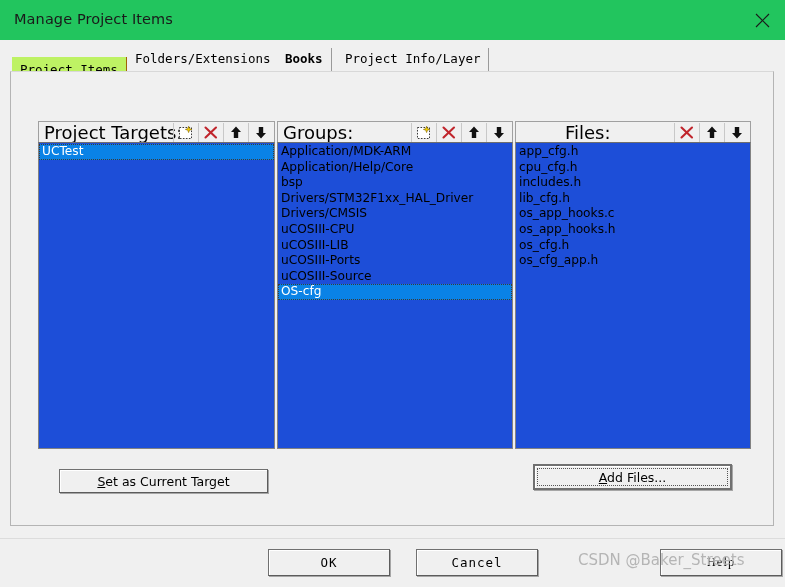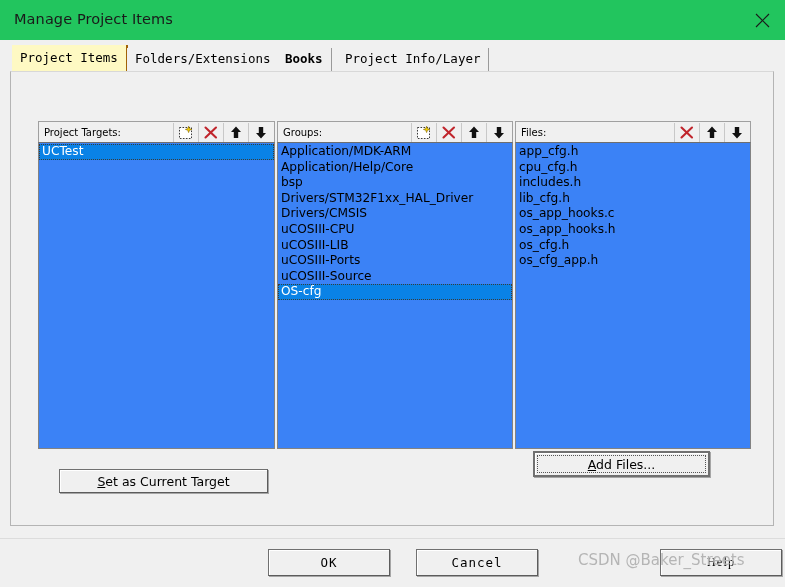--- a/index.html
+++ b/index.html
@@ -59,23 +59,23 @@
     box-sizing: border-box;
     font-family: "DejaVu Sans Mono", monospace;
     font-size: 12.5px;
     color: #000;
     padding: 3px 8px 0 8px;
     white-space: nowrap;
     background: #f0f0f0;
     border-right: 1px solid #9a9a9a;
   }
   .tab.active {
-    top: 5px;
+    top: 17px;
     height: 26px;
-    background: #fef9c3;
+    background: #bef264;
     border-right: 2px solid #a16207;
     padding-top: 5px;
     font-weight: normal;
   }
 
   
   .tabpage {
     position: absolute;
     left: 10px; top: 71px;
     width: 764px; height: 455px;
@@ -94,21 +94,21 @@
     box-sizing: border-box;
     background: #f0f0f0;
     border: 1px solid #a0a0a0;
     border-bottom: none;
     display: flex;
     align-items: center;
   }
   .col-header-label {
     padding-left: 5px;
     font-family: "DejaVu Sans", sans-serif;
-    font-size: 10px;
+    font-size: 18px;
     color: #000;
     white-space: nowrap;
     flex: 0 0 auto;
   }
   .hdr-tools {
     position: absolute;
     right: 1px; top: 0px;
     height: 21px;
     display: flex;
     align-items: center;
@@ -123,21 +123,21 @@
     cursor: default;
     position: relative;
   }
   .tool-btn.sep { border-left: 1px solid #c8c8c8; }
   .tool-btn svg { display: block; }
 
   .listbox {
     position: absolute;
     left: 0;
     box-sizing: border-box;
-    background: #3b82f6;
+    background: #1d4ed8;
     border: 1px solid #828282;
     border-top: 1px solid #6e6e6e;
     overflow: hidden;
     padding: 1px 0 0 0;
   }
   .list-item {
     height: 15.6px;
     line-height: 15.6px;
     padding: 0 2px 0 3px;
     font-family: "DejaVu Sans", sans-serif;
@@ -296,21 +296,21 @@
       <div class="list-item">Drivers/CMSIS</div>
       <div class="list-item">uCOSIII-CPU</div>
       <div class="list-item">uCOSIII-LIB</div>
       <div class="list-item">uCOSIII-Ports</div>
       <div class="list-item">uCOSIII-Source</div>
       <div class="list-item selected">OS-cfg</div>
     </div>
   </div>
 
   <div class="col" style="left:504px; top:49px; width:236px;">
-    <div class="col-header" style="width:236px;">
+    <div class="col-header" style="width:236px;padding-left:44px;">
       <span class="col-header-label">Files:</span>
       <div class="hdr-tools">
         <div class="tool-btn sep">
           <svg width="16" height="15" viewBox="0 0 16 15">
             <line x1="2.5" y1="2.5" x2="13" y2="12.5" stroke="#c0252c" stroke-width="2.1" stroke-linecap="round"></line>
             <line x1="13" y1="2.5" x2="2.5" y2="12.5" stroke="#c0252c" stroke-width="2.1" stroke-linecap="round"></line>
           </svg>
         </div>
         <div class="tool-btn sep">
           <svg width="14" height="15" viewBox="0 0 14 15">
@@ -333,21 +333,21 @@
       <div class="list-item">os_app_hooks.h</div>
       <div class="list-item">os_cfg.h</div>
       <div class="list-item">os_cfg_app.h</div>
     </div>
   </div>
 
   <div class="btn" style="left:48px; top:397px; width:209px; height:24px;">
     <span><span class="acc">S</span><span>et as Current Target</span></span>
   </div>
 
-  <div class="btn focused" style="left:522px; top:379px; width:177px; height:26px;">
+  <div class="btn focused" style="left:522px; top:392px; width:199px; height:26px;">
     <span class="focus-ring"></span>
     <span><span class="acc">A</span><span>dd Files...</span></span>
   </div>
 </div>
 
 <div class="footer-sep"></div>
 
 <div class="btn mono" style="left:268px; top:549px; width:122px; height:27px;">OK</div>
 
 <div class="btn mono" style="left:416px; top:549px; width:122px; height:27px;">Cancel</div>

